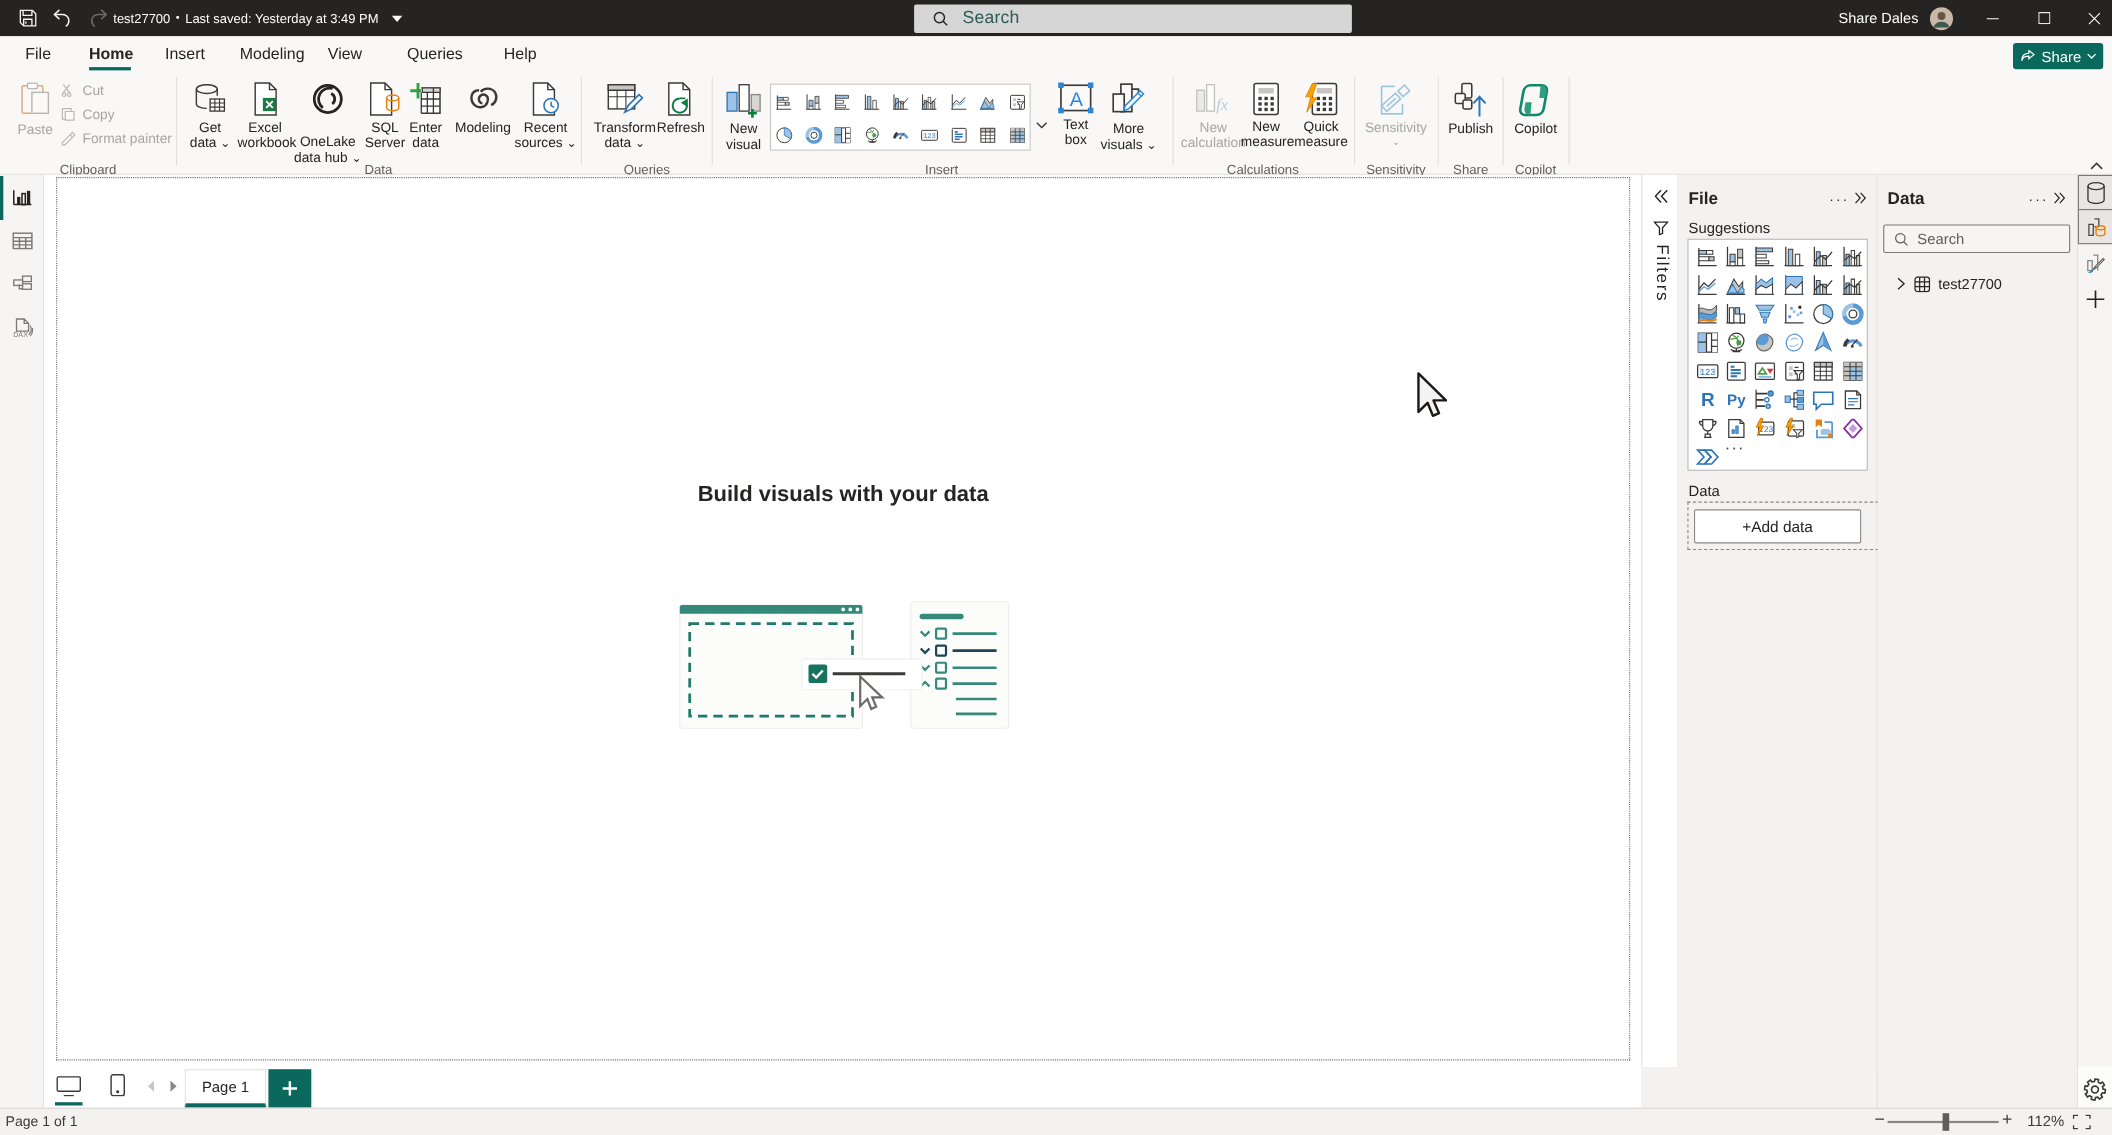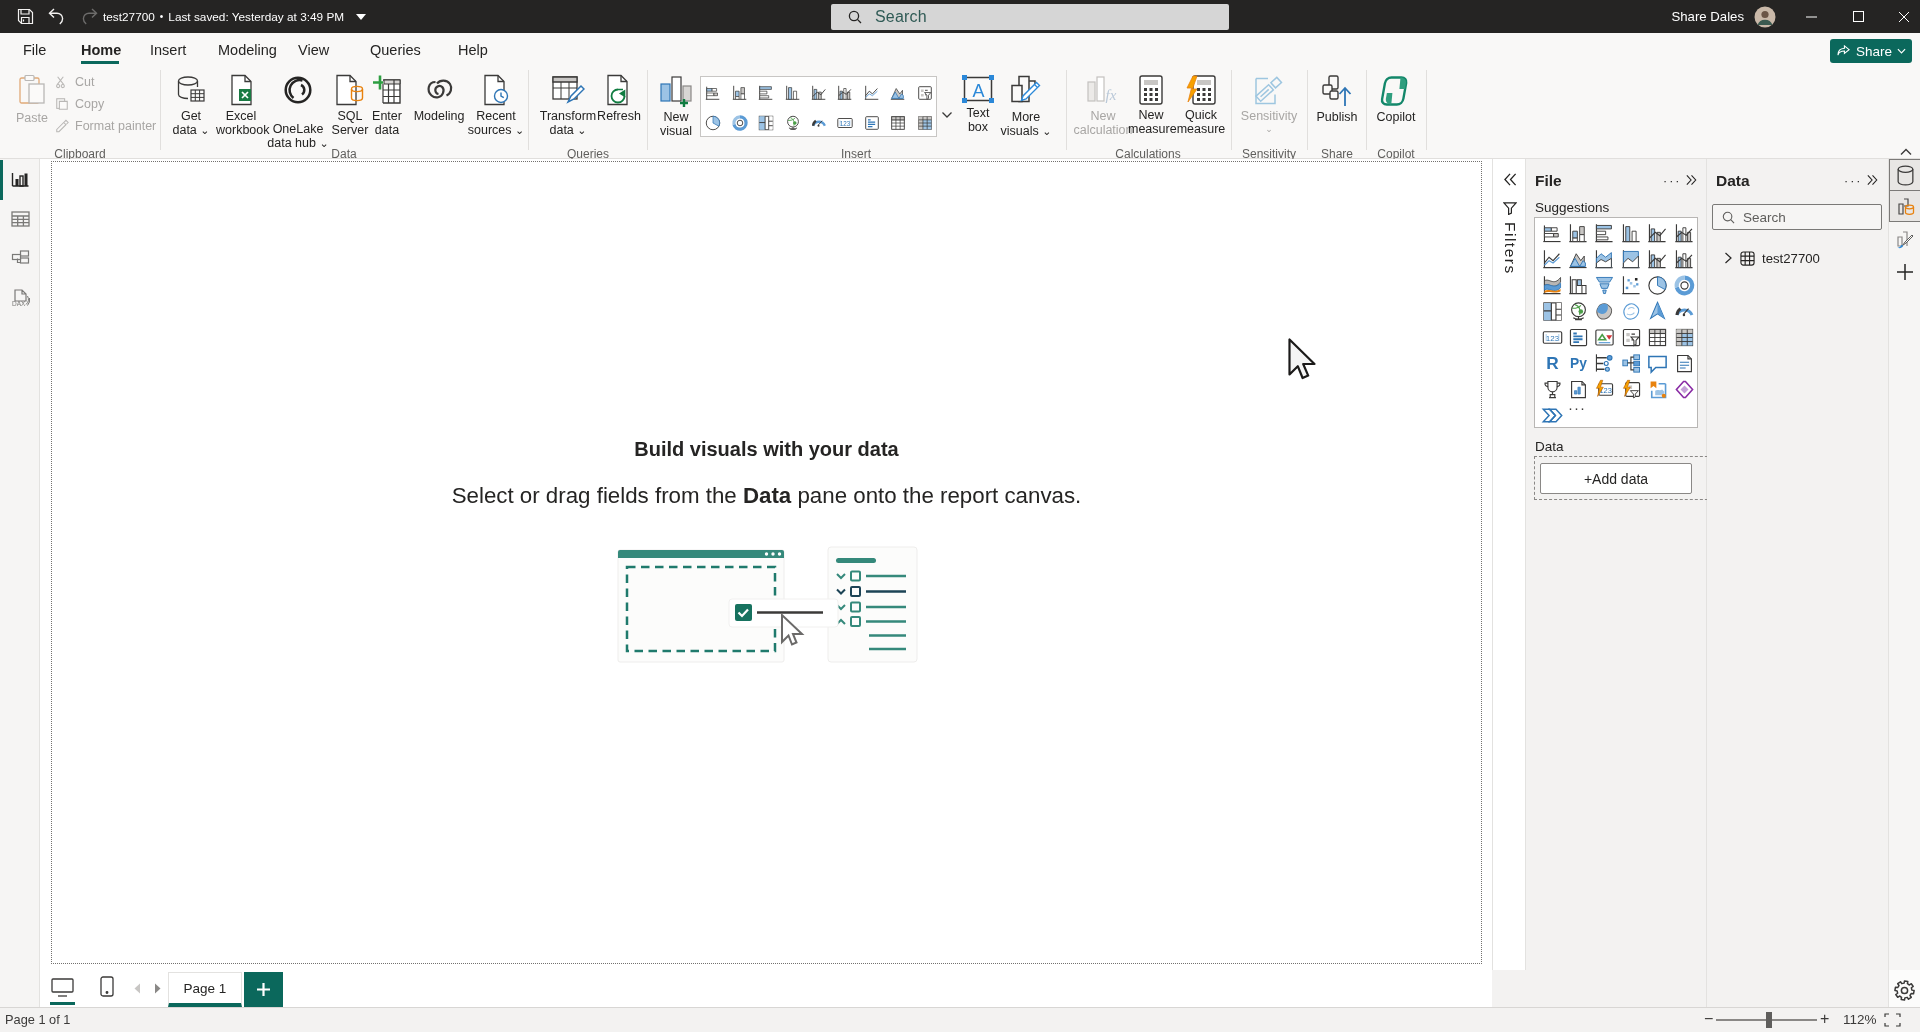--- a/index.html
+++ b/index.html
@@ -729,21 +729,20 @@
           <path d="M4 1 h7 l4 4 v7 h-11 z M11 1 v4 h4"></path>
           <path d="M16.5 7 a7 7 0 0 1-1.5 8.5 M18.5 9 a9 9 0 0 1-2 7.5" stroke-width="1"></path>
           <text x="1" y="17" font-size="6.5" fill="#7a7977" stroke="none" font-family="Liberation Sans">DAX</text>
         </svg>
       </div>
     </div>
     <div id="railsel"></div>
     <div id="canvasrect"></div>
     <div id="centerwrap">
       <div id="bigtitle">Build visuals with your data</div>
-      <div id="subtitle">Select or drag fields from the <b>Data</b> pane onto the report canvas.</div>
     </div>
     <div id="illus" style="position:absolute;left:607px;top:384px;width:320px;height:124px;">
       <svg width="320" height="124" viewBox="0 0 320 124" fill="none">
         <rect x="11" y="7" width="166" height="112" rx="2" fill="#fcfcfb" stroke="#eeedec" stroke-width="1"></rect>
         <path d="M11 9 a2 2 0 0 1 2-2 h162 a2 2 0 0 1 2 2 v6 H11 z" fill="#35897b"></path>
         <circle cx="159.5" cy="11" r="1.7" fill="#fff"></circle>
           <circle cx="166" cy="11" r="1.7" fill="#fff"></circle>
           <circle cx="172.5" cy="11" r="1.7" fill="#fff"></circle>
         <rect x="20" y="24" width="148" height="84" stroke="#1f7a6c" stroke-width="2.5" stroke-dasharray="8.5 5.5" fill="none"></rect>
         <rect x="221" y="4" width="89" height="115" rx="3" fill="#fcfcfb" stroke="#eeedec" stroke-width="1"></rect>

